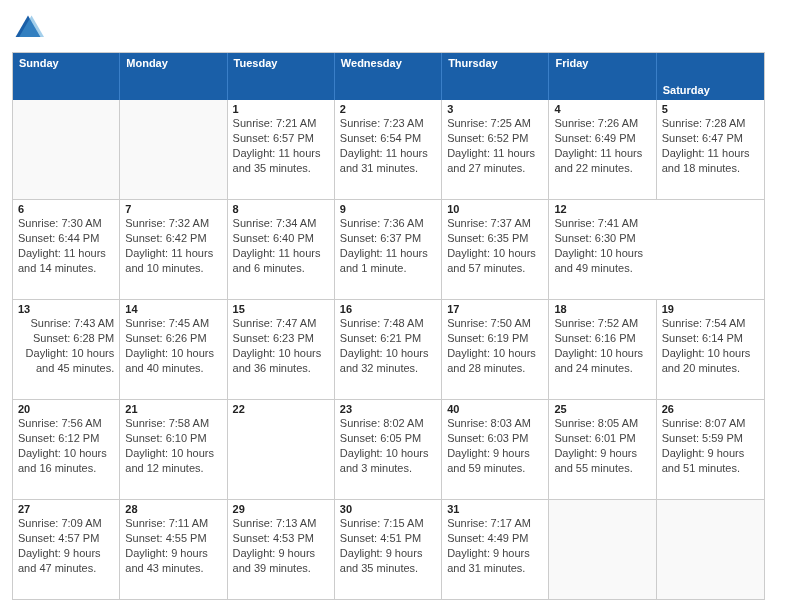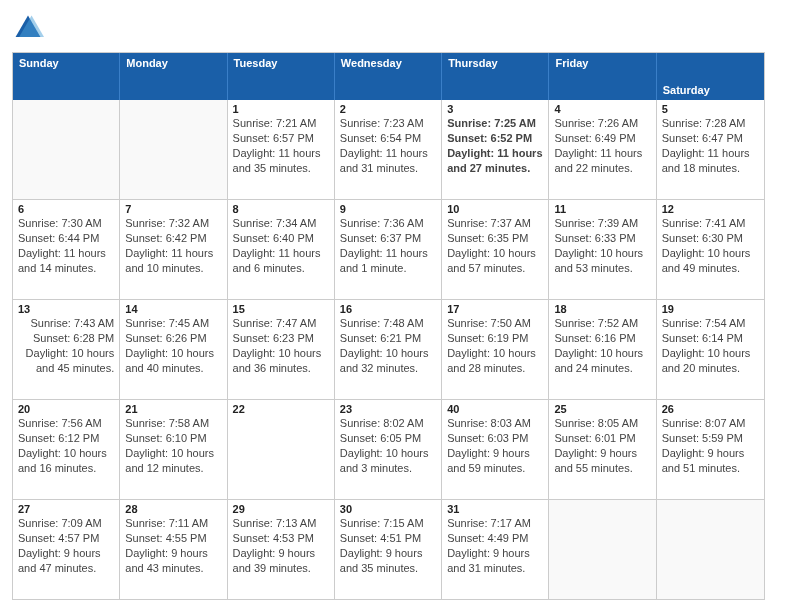--- a/index.html
+++ b/index.html
@@ -157,21 +157,21 @@
 Daylight: 11 hours and 35 minutes.</div>
           </div>
           <div class="cal-cell">
             <div class="day-num">2</div>
             <div class="cell-text" style="white-space: pre-line;">Sunrise: 7:23 AM
 Sunset: 6:54 PM
 Daylight: 11 hours and 31 minutes.</div>
           </div>
           <div class="cal-cell">
             <div class="day-num">3</div>
-            <div class="cell-text" style="white-space: pre-line; font-weight: bold;">Sunrise: 7:25 AM
+            <div class="cell-text" style="white-space: pre-line;">Sunrise: 7:25 AM
 Sunset: 6:52 PM
 Daylight: 11 hours and 27 minutes.</div>
           </div>
           <div class="cal-cell">
             <div class="day-num">4</div>
             <div class="cell-text" style="white-space: pre-line;">Sunrise: 7:26 AM
 Sunset: 6:49 PM
 Daylight: 11 hours and 22 minutes.</div>
           </div>
           <div class="cal-cell">
@@ -204,26 +204,20 @@
             <div class="day-num">9</div>
             <div class="cell-text" style="white-space: pre-line;">Sunrise: 7:36 AM
 Sunset: 6:37 PM
 Daylight: 11 hours and 1 minute.</div>
           </div>
           <div class="cal-cell">
             <div class="day-num">10</div>
             <div class="cell-text" style="white-space: pre-line;">Sunrise: 7:37 AM
 Sunset: 6:35 PM
 Daylight: 10 hours and 57 minutes.</div>
-          </div>
-          <div class="cal-cell">
-            <div class="day-num">11</div>
-            <div class="cell-text" style="white-space: pre-line;">Sunrise: 7:39 AM
-Sunset: 6:33 PM
-Daylight: 10 hours and 53 minutes.</div>
           </div>
           <div class="cal-cell">
             <div class="day-num">12</div>
             <div class="cell-text" style="white-space: pre-line;">Sunrise: 7:41 AM
 Sunset: 6:30 PM
 Daylight: 10 hours and 49 minutes.</div>
           </div>
         </div>
         <div class="cal-row">
           <div class="cal-cell">

